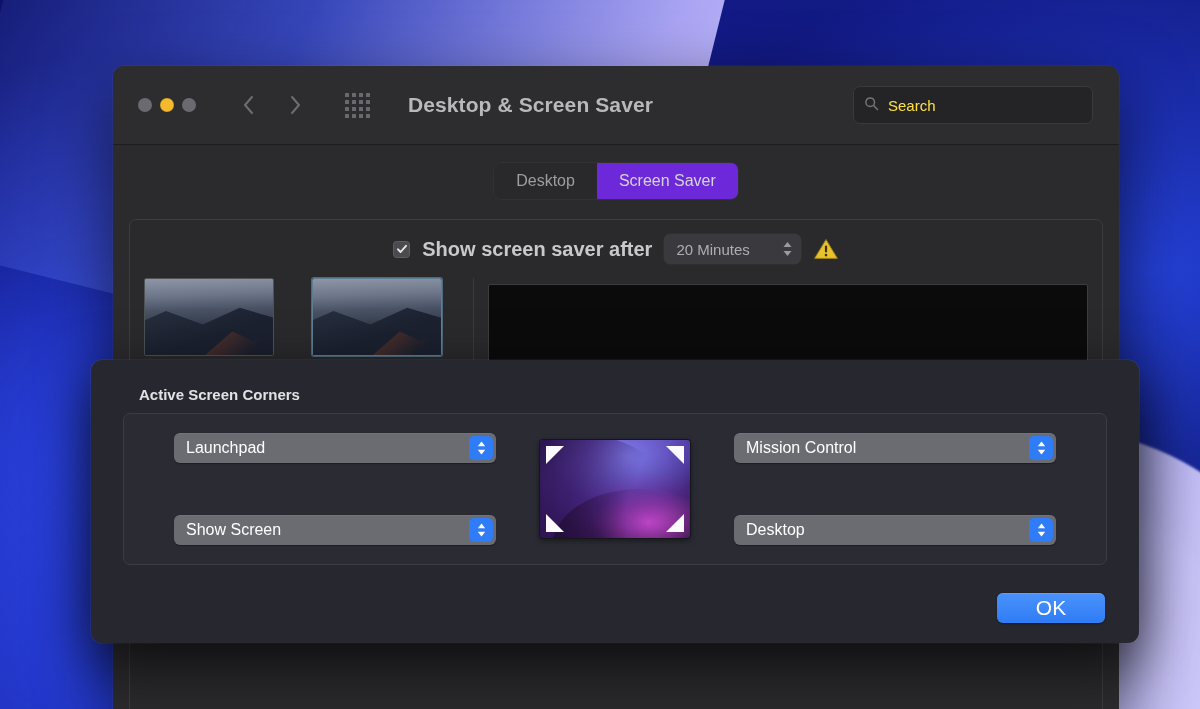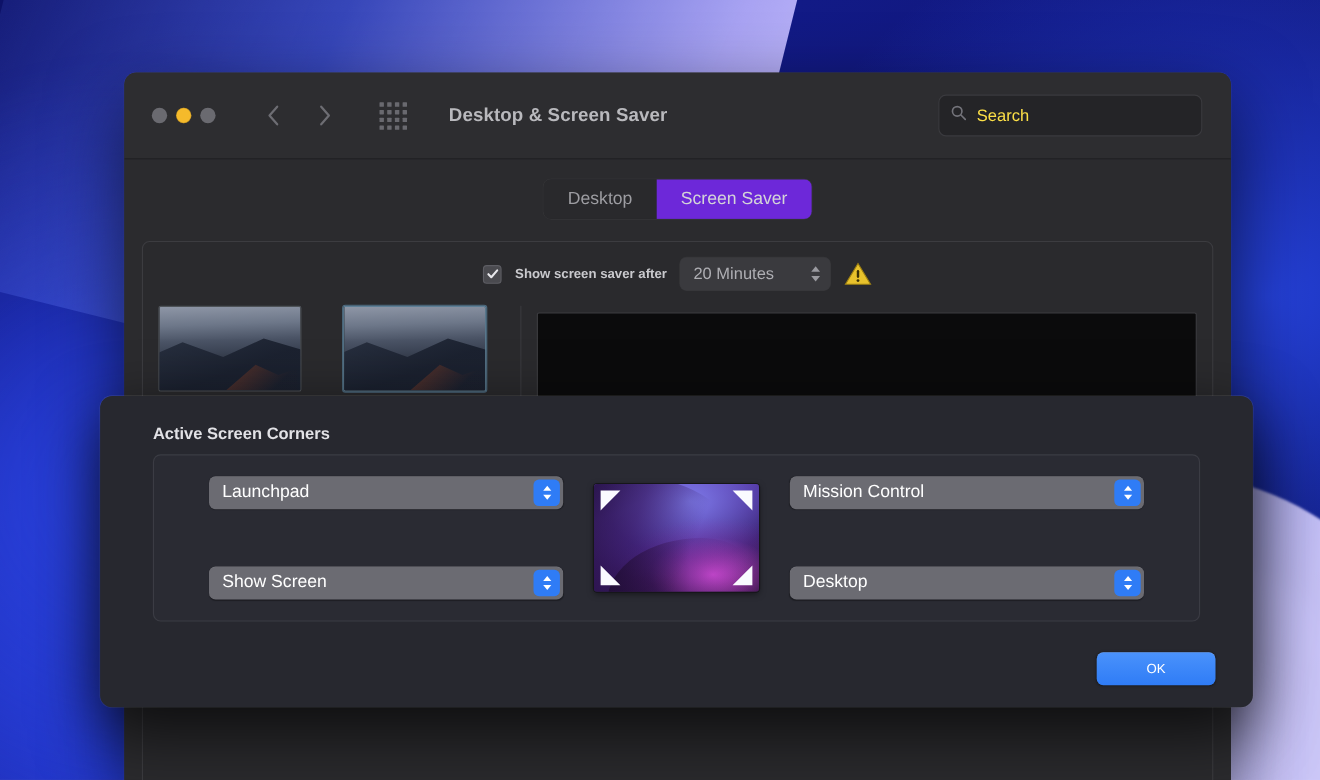--- a/index.html
+++ b/index.html
@@ -105,21 +105,21 @@
     margin-left: 42px;
     display: grid;
     grid-template-columns: repeat(4, 4px);
     grid-template-rows: repeat(4, 4px);
     gap: 3px;
   }
   .grid-icon i { width: 4px; height: 4px; background: #69696f; border-radius: 0.5px; display: block; }
 
   .win-title {
     margin-left: 38px;
-    font-size: 17px;
+    font-size: 21px;
     font-weight: bold;
     color: #b9b9bd;
     letter-spacing: 0.1px;
   }
 
   .search-field {
     position: absolute;
     right: 26px; top: 50%;
     transform: translateY(-50%);
     width: 240px; height: 38px;
@@ -174,21 +174,21 @@
     margin-bottom: 14px;
   }
   .cb {
     width: 17px; height: 17px;
     border-radius: 3.5px;
     background: #4a4a4f;
     border: 0.5px solid #5d5d63;
     display: flex; align-items: center; justify-content: center;
   }
   .cb svg { display: block; }
-  .saver-label { font-size: 12px; font-weight: bold; color: #c9c9cd; }
+  .saver-label { font-size: 20px; font-weight: bold; color: #c9c9cd; }
 
   .popup-small {
     display: flex; align-items: center; gap: 32px;
     background: #3a3a3e;
     border-radius: 6px;
     padding: 6px 8px 6px 12px;
     box-shadow: 0 0 0 0.5px rgba(255,255,255,0.05);
   }
   .popup-small .lbl { font-size: 15px; color: #aeaeb3; }
   .warn-tri { display: block; }
@@ -291,21 +291,21 @@
   }
   .sheet-title {
     font-size: 15px;
     font-weight: bold;
     color: #e2e2e6;
     margin: 8px 0 10px 28px;
   }
   .corners-box {
     position: relative;
     height: 152px;
-    margin: 0 28px;
+    margin: 0 12px;
     border: 1px solid #3b3c44;
     border-radius: 7px;
     background: #2a2b33;
     display: flex;
     align-items: center;
     justify-content: space-between;
     padding: 0 50px;
   }
   .corner-col {
     display: flex;
@@ -383,21 +383,21 @@
 
   .sheet-footer {
     position: absolute;
     right: 34px; bottom: 20px;
   }
   .ok-btn {
     width: 108px; height: 30px;
     border-radius: 6px;
     background: linear-gradient(180deg, #4a92fb 0%, #2f7cf6 100%);
     color: #ffffff;
-    font-size: 12px;
+    font-size: 21px;
     display: flex; align-items: center; justify-content: center;
     box-shadow: 0 0.5px 2px rgba(0,0,0,0.4), inset 0 0.5px 0 rgba(255,255,255,0.25);
     border: none;
     font-family: "Liberation Sans", sans-serif;
   }
 </style>
 </head>
 <body>
 
 <div class="desktop">

